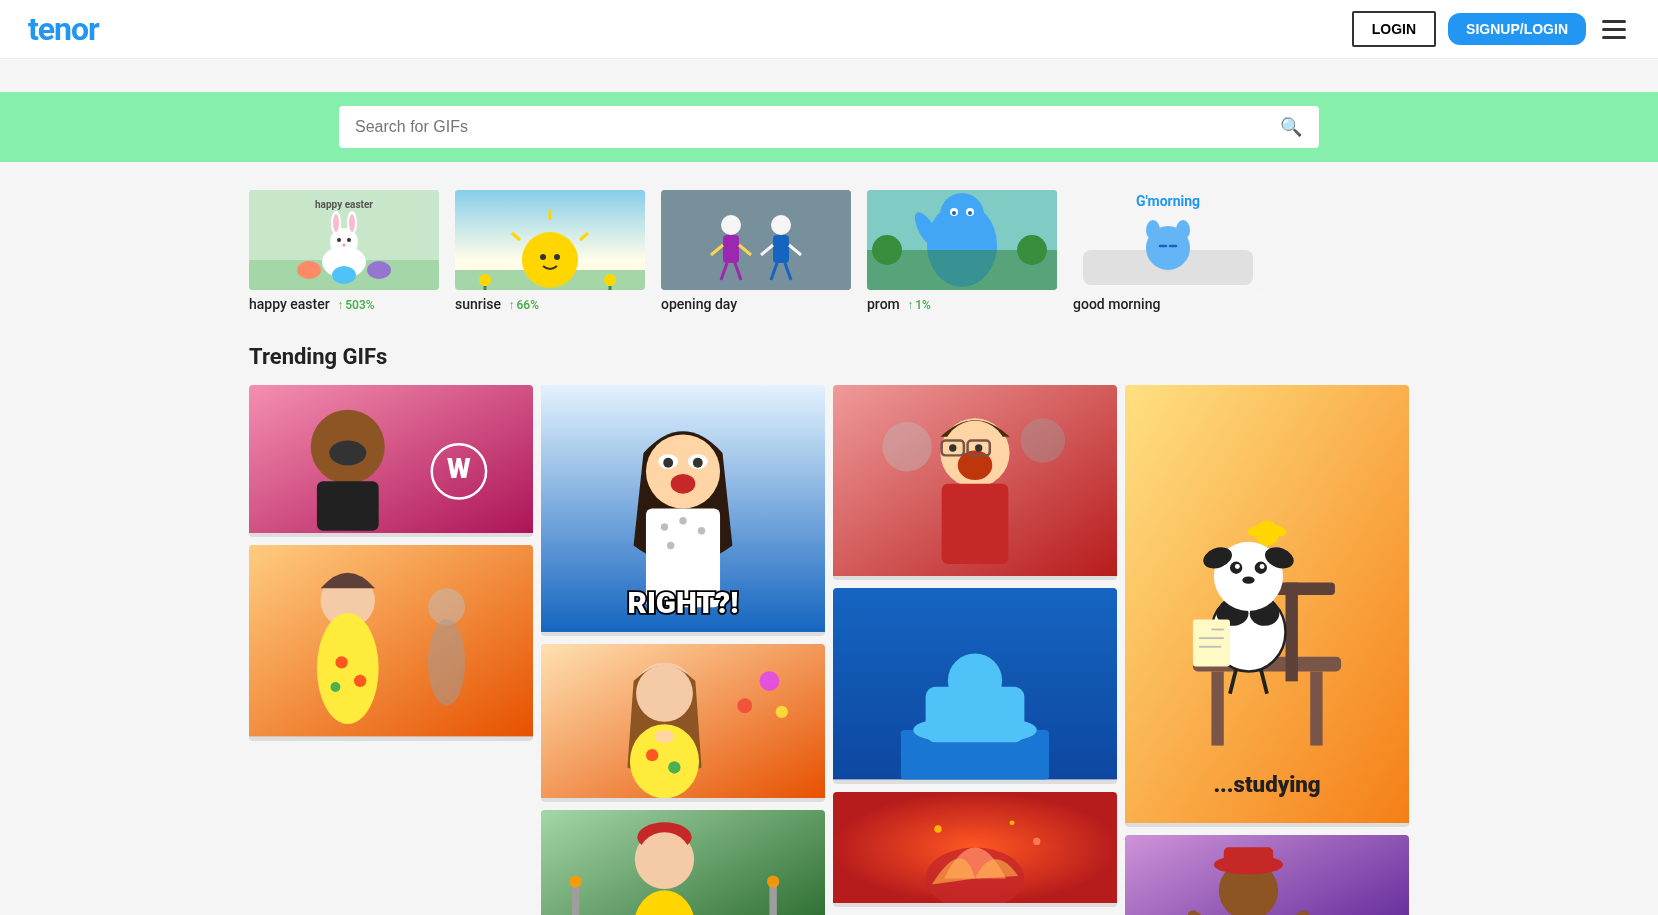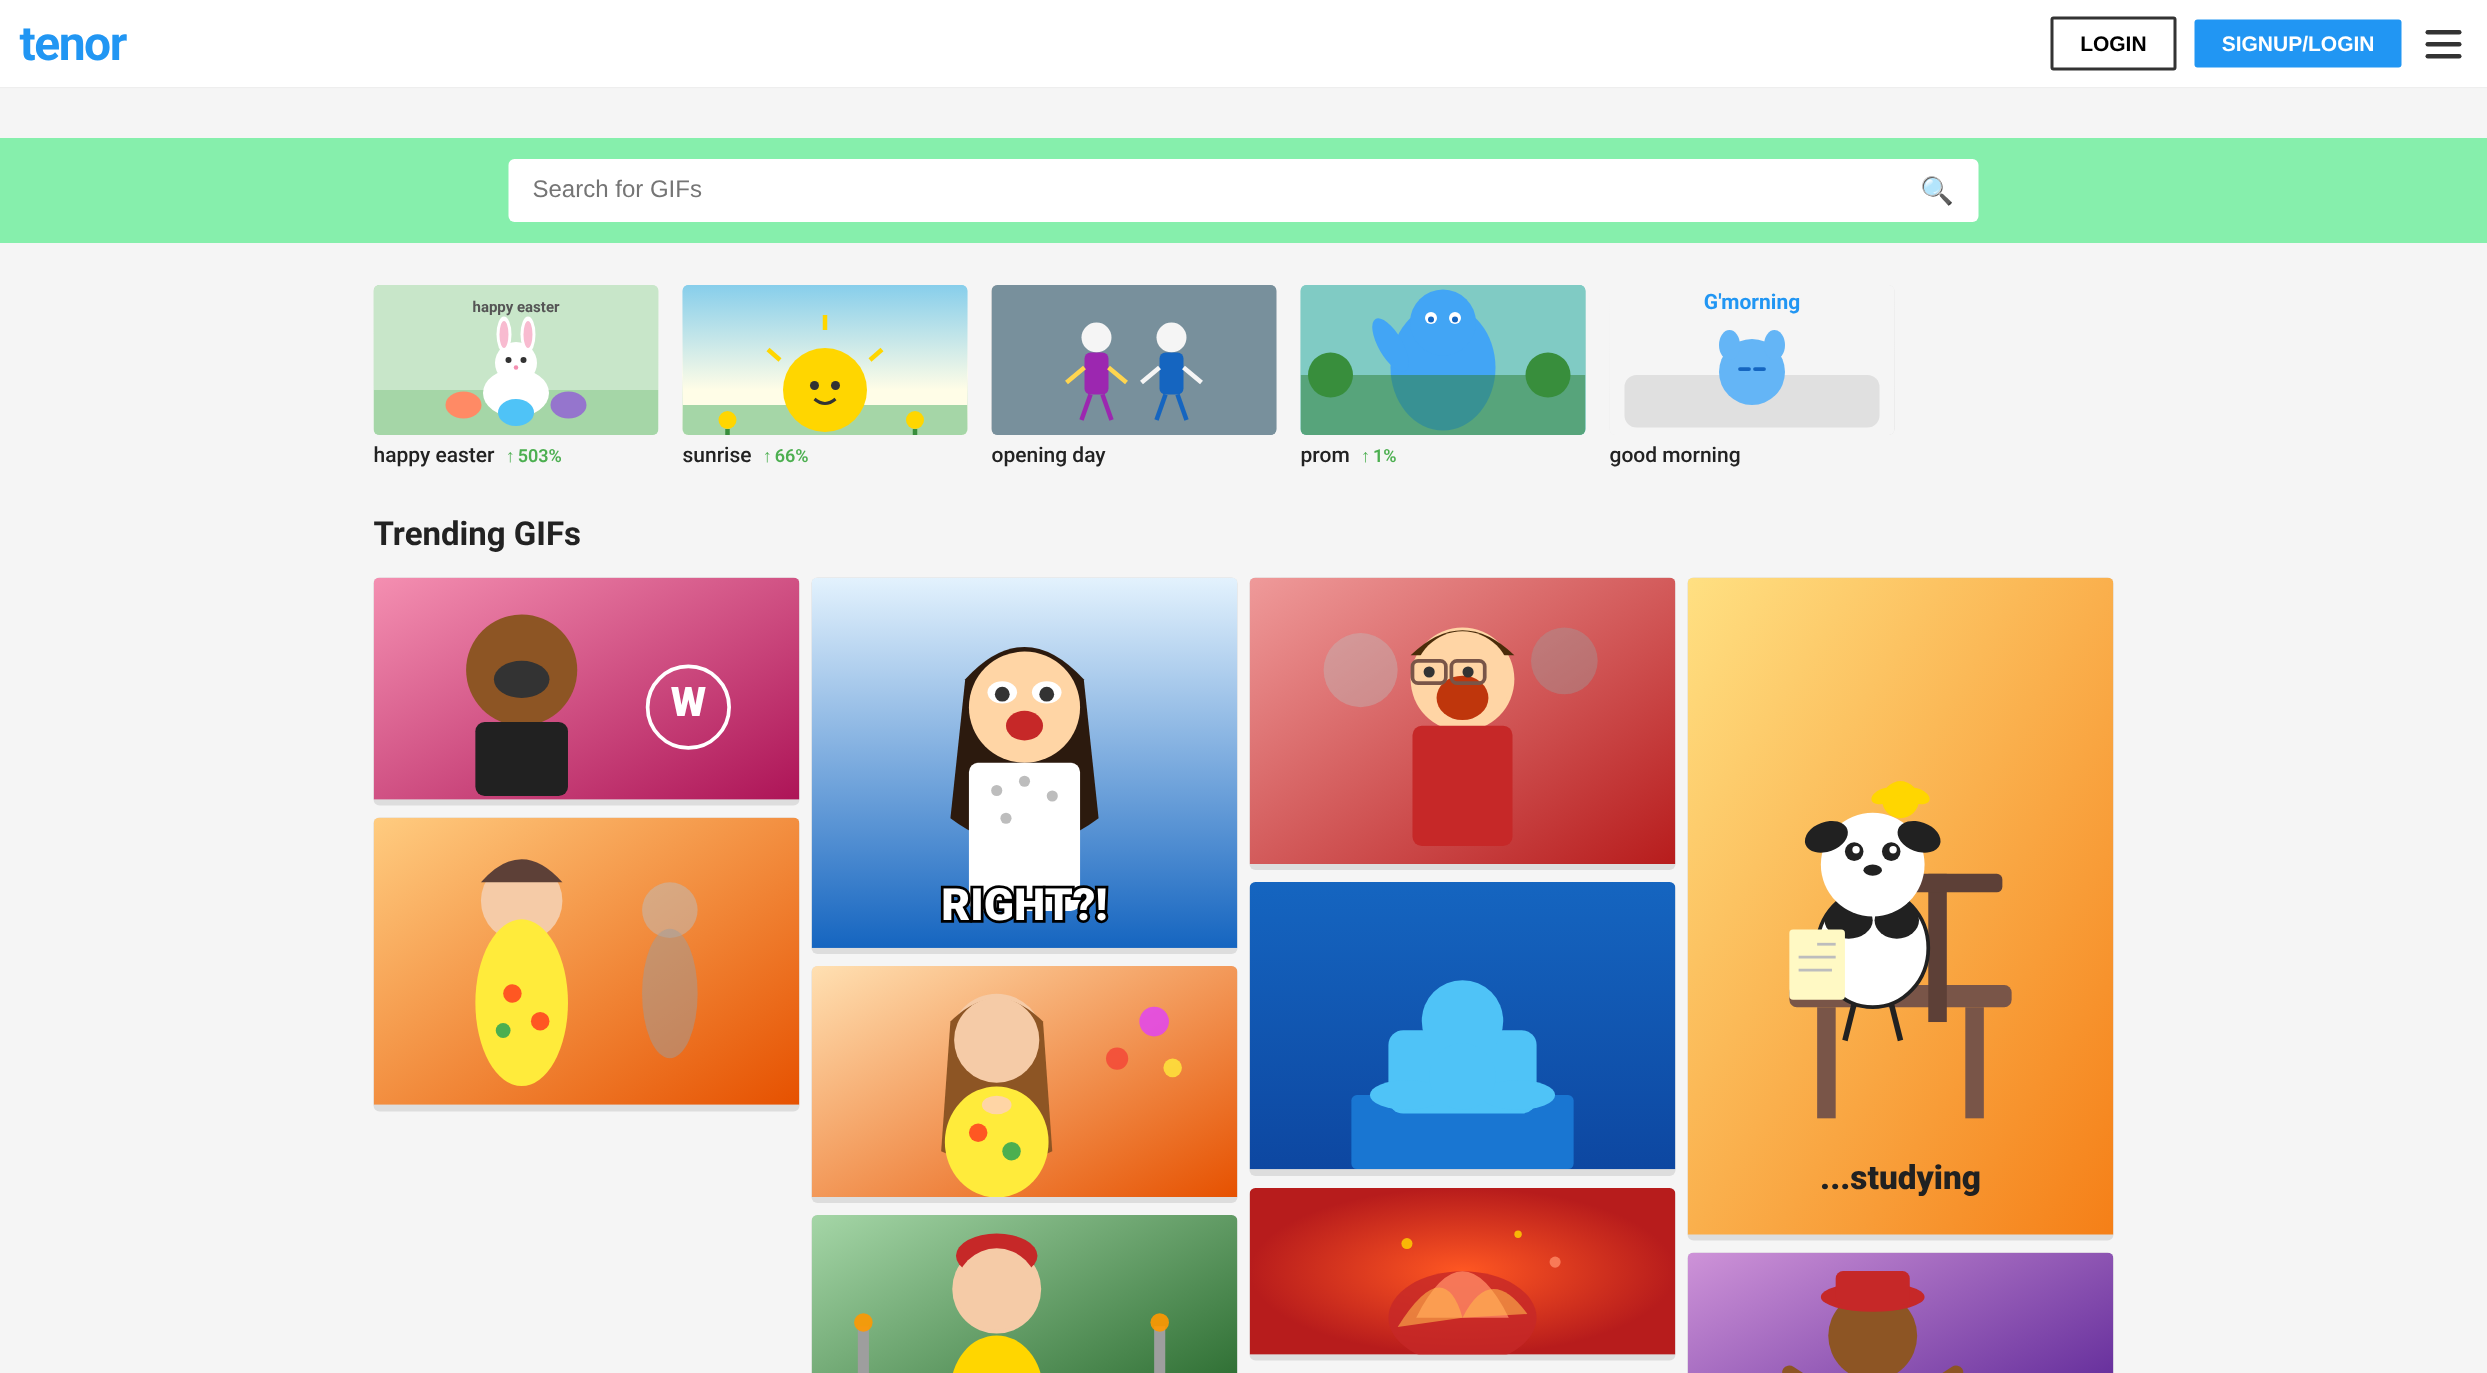--- a/index.html
+++ b/index.html
@@ -3,21 +3,21 @@
   <meta charset="utf-8">
   <style>
     * { box-sizing: border-box; margin: 0; padding: 0; }
     body { font-family: -apple-system, BlinkMacSystemFont, 'Segoe UI', Roboto, sans-serif; background: #f5f5f5; color: #333; }
 
     
     .header {
       display: flex;
       align-items: center;
       justify-content: space-between;
-      padding: 10px 13px;
+      padding: 10px 28px;
       background: #fff;
       border-bottom: 1px solid #eee;
     }
     .logo {
       font-size: 32px;
       font-weight: 700;
       color: #2196f3;
       letter-spacing: -1px;
     }
     .header-actions {
@@ -35,21 +35,21 @@
       border-radius: 2px;
     }
     .btn-signup {
       padding: 8px 18px;
       background: #2196f3;
       color: #fff;
       border: none;
       font-size: 14px;
       font-weight: 600;
       cursor: pointer;
-      border-radius: 2px;
+      border-radius: 12px;
     }
     .menu-icon {
       display: flex;
       flex-direction: column;
       gap: 5px;
       cursor: pointer;
       padding: 4px;
     }
     .menu-icon span {
       display: block;

